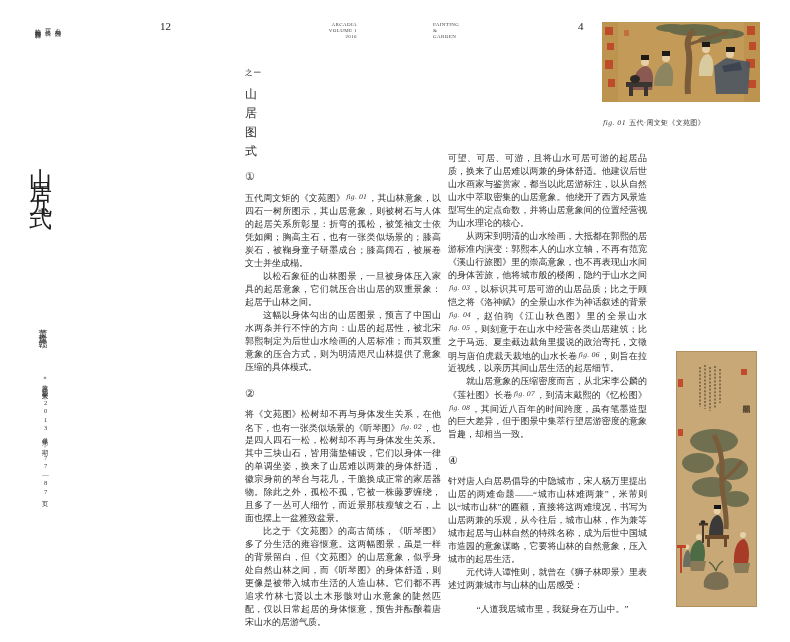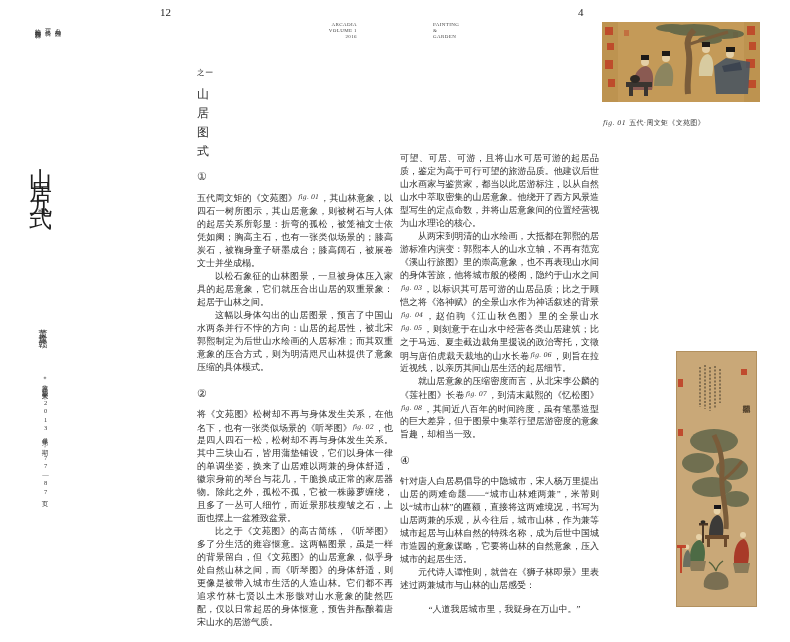--- a/index.html
+++ b/index.html
@@ -16,29 +16,29 @@
     font-size:23px; letter-spacing:13px; color:#1e1e1e; }
   .spine-title .mark { font-size:9px; letter-spacing:0; }
   .spine-author { position:absolute; left:36px; top:322px;
     writing-mode:vertical-rl; text-orientation:upright;
     font-size:9px; letter-spacing:5px; }
   .spine-footnote { position:absolute; left:40px; top:372px; height:190px;
     writing-mode:vertical-rl; text-orientation:upright;
     font-size:6.5px; letter-spacing:1.5px; color:#3a3a3a; }
 
   
-  .pagenum { position:absolute; top:6px; font-size:11px; color:#222; }
+  .pagenum { position:absolute; top:20px; font-size:11px; color:#222; }
   .pagenum.left { left:160px; } .pagenum.right { left:578px; }
   .runhead { position:absolute; top:22px; font-size:5px; line-height:5.8px;
     letter-spacing:0.4px; color:#444; text-transform:uppercase; }
   .runhead.journal { left:295px; width:62px; text-align:right; }
   .runhead.section { left:433px; }
 
   
-  .col { position:absolute; font-size:9px; line-height:13px; text-align:justify; color:#303030; }
+  .col { position:absolute; font-size:9px; line-height:13px; text-align:justify; color:#303030;margin-left:48px; }
   .col-left { left:197px; top:66px; width:196px; height:566px; overflow:hidden; }
   .col-right { left:400px; top:152px; width:199px; height:486px; overflow:hidden; }
   .sec-marker { font-size:7.5px; letter-spacing:1px; margin-bottom:6px; text-align:left; }
   .sec-title-chars { margin-bottom:9px; }
   .sec-title-chars div { font-size:12px; line-height:19px; letter-spacing:2px; text-align:left; }
   .sec-num { font-size:11px; margin:13px 0 8px; text-align:left; }
   .sec-num.first { margin-top:4px; }
   p.para { margin:0; }
   p.para.ind { text-indent:18px; }
   .figref { font-style:italic; font-size:6.5px; font-family:"DejaVu Serif",serif;
@@ -86,21 +86,21 @@
         <p class="para ind"><span>以松石象征的山林图景，一旦被身体压入家具的起居意象，它们就压合出山居的双重景象：起居于山林之间。</span></p>
         <p class="para ind"><span>这幅以身体勾出的山居图景，预言了中国山水两条并行不悖的方向：山居的起居性，被北宋郭熙制定为后世山水绘画的人居标准；而其双重意象的压合方式，则为明清咫尺山林提供了意象压缩的具体模式。</span></p>
         <div class="sec-num">②</div>
         <p class="para"><span>将《文苑图》松树却不再与身体发生关系，在他名下，也有一张类似场景的《听琴图》</span><span class="figref">fig. 02</span><span>，也是四人四石一松，松树却不再与身体发生关系。其中三块山石，皆用蒲垫铺设，它们以身体一律的单调坐姿，换来了山居难以两兼的身体舒适，徽宗身前的琴台与花几，干脆换成正常的家居器物。除此之外，孤松不孤，它被一株藤萝缠绕，且多了一丛可人细竹，而近景那枝瘦皱之石，上面也摆上一盆雅致盆景。</span></p>
         <p class="para ind"><span>比之于《文苑图》的高古简练，《听琴图》多了分生活的雍容惬意。这两幅图景，虽是一样的背景留白，但《文苑图》的山居意象，似乎身处自然山林之间，而《听琴图》的身体舒适，则更像是被带入城市生活的人造山林。它们都不再追求竹林七贤以土木形骸对山水意象的陡然匹配，仅以日常起居的身体惬意，预告并酝酿着唐宋山水的居游气质。</span></p>
       </div>
   </div>
 
   <div class="col col-right">
     <div>
-        <p class="para"><span>可望、可居、可游，且将山水可居可游的起居品质，鉴定为高于可行可望的旅游品质。他建议后世山水画家与鉴赏家，都当以此居游标注，以从自然山水中萃取密集的山居意象。他绕开了西方风景造型写生的定点命数，并将山居意象间的位置经营视为山水理论的核心。</span></p>
+        <p class="para"><span>可望、可居、可游，且将山水可居可游的起居品质，换来了山居难以两兼的身体舒适。他建议后世山水画家与鉴赏家，都当以此居游标注，以从自然山水中萃取密集的山居意象。他绕开了西方风景造型写生的定点命数，并将山居意象间的位置经营视为山水理论的核心。</span></p>
         <p class="para ind"><span>从两宋到明清的山水绘画，大抵都在郭熙的居游标准内演变：郭熙本人的山水立轴，不再有范宽《溪山行旅图》里的崇高意象，也不再表现山水间的身体苦旅，他将城市般的楼阁，隐约于山水之间</span><span class="figref">fig. 03</span><span>，以标识其可居可游的山居品质；比之于顾恺之将《洛神赋》的全景山水作为神话叙述的背景</span><span class="figref">fig. 04</span><span>，赵伯驹《江山秋色图》里的全景山水</span><span class="figref">fig. 05</span><span>，则刻意于在山水中经营各类山居建筑；比之于马远、夏圭截边裁角里援说的政治寄托，文徵明与唐伯虎裁天裁地的山水长卷</span><span class="figref">fig. 06</span><span>，则旨在拉近视线，以亲历其间山居生活的起居细节。</span></p>
         <p class="para ind"><span>就山居意象的压缩密度而言，从北宋李公麟的《莲社图》长卷</span><span class="figref">fig. 07</span><span>，到清末戴熙的《忆松图》</span><span class="figref">fig. 08</span><span>，其间近八百年的时间跨度，虽有笔墨造型的巨大差异，但于图景中集萃行望居游密度的意象旨趣，却相当一致。</span></p>
         <div class="sec-num">④</div>
         <p class="para"><span>针对唐人白居易倡导的中隐城市，宋人杨万里提出山居的两难命题——“城市山林难两兼”，米芾则以“城市山林”的匾额，直接将这两难境况，书写为山居两兼的乐观，从今往后，城市山林，作为兼等城市起居与山林自然的特殊名称，成为后世中国城市造园的意象谋略，它要将山林的自然意象，压入城市的起居生活。</span></p>
         <p class="para ind"><span>元代诗人谭惟则，就曾在《狮子林即景》里表述过两兼城市与山林的山居感受：</span></p>
         <div class="quote">“人道我居城市里，我疑身在万山中。”</div>
       </div>
   </div>
 
   <div class="figure fig1">

